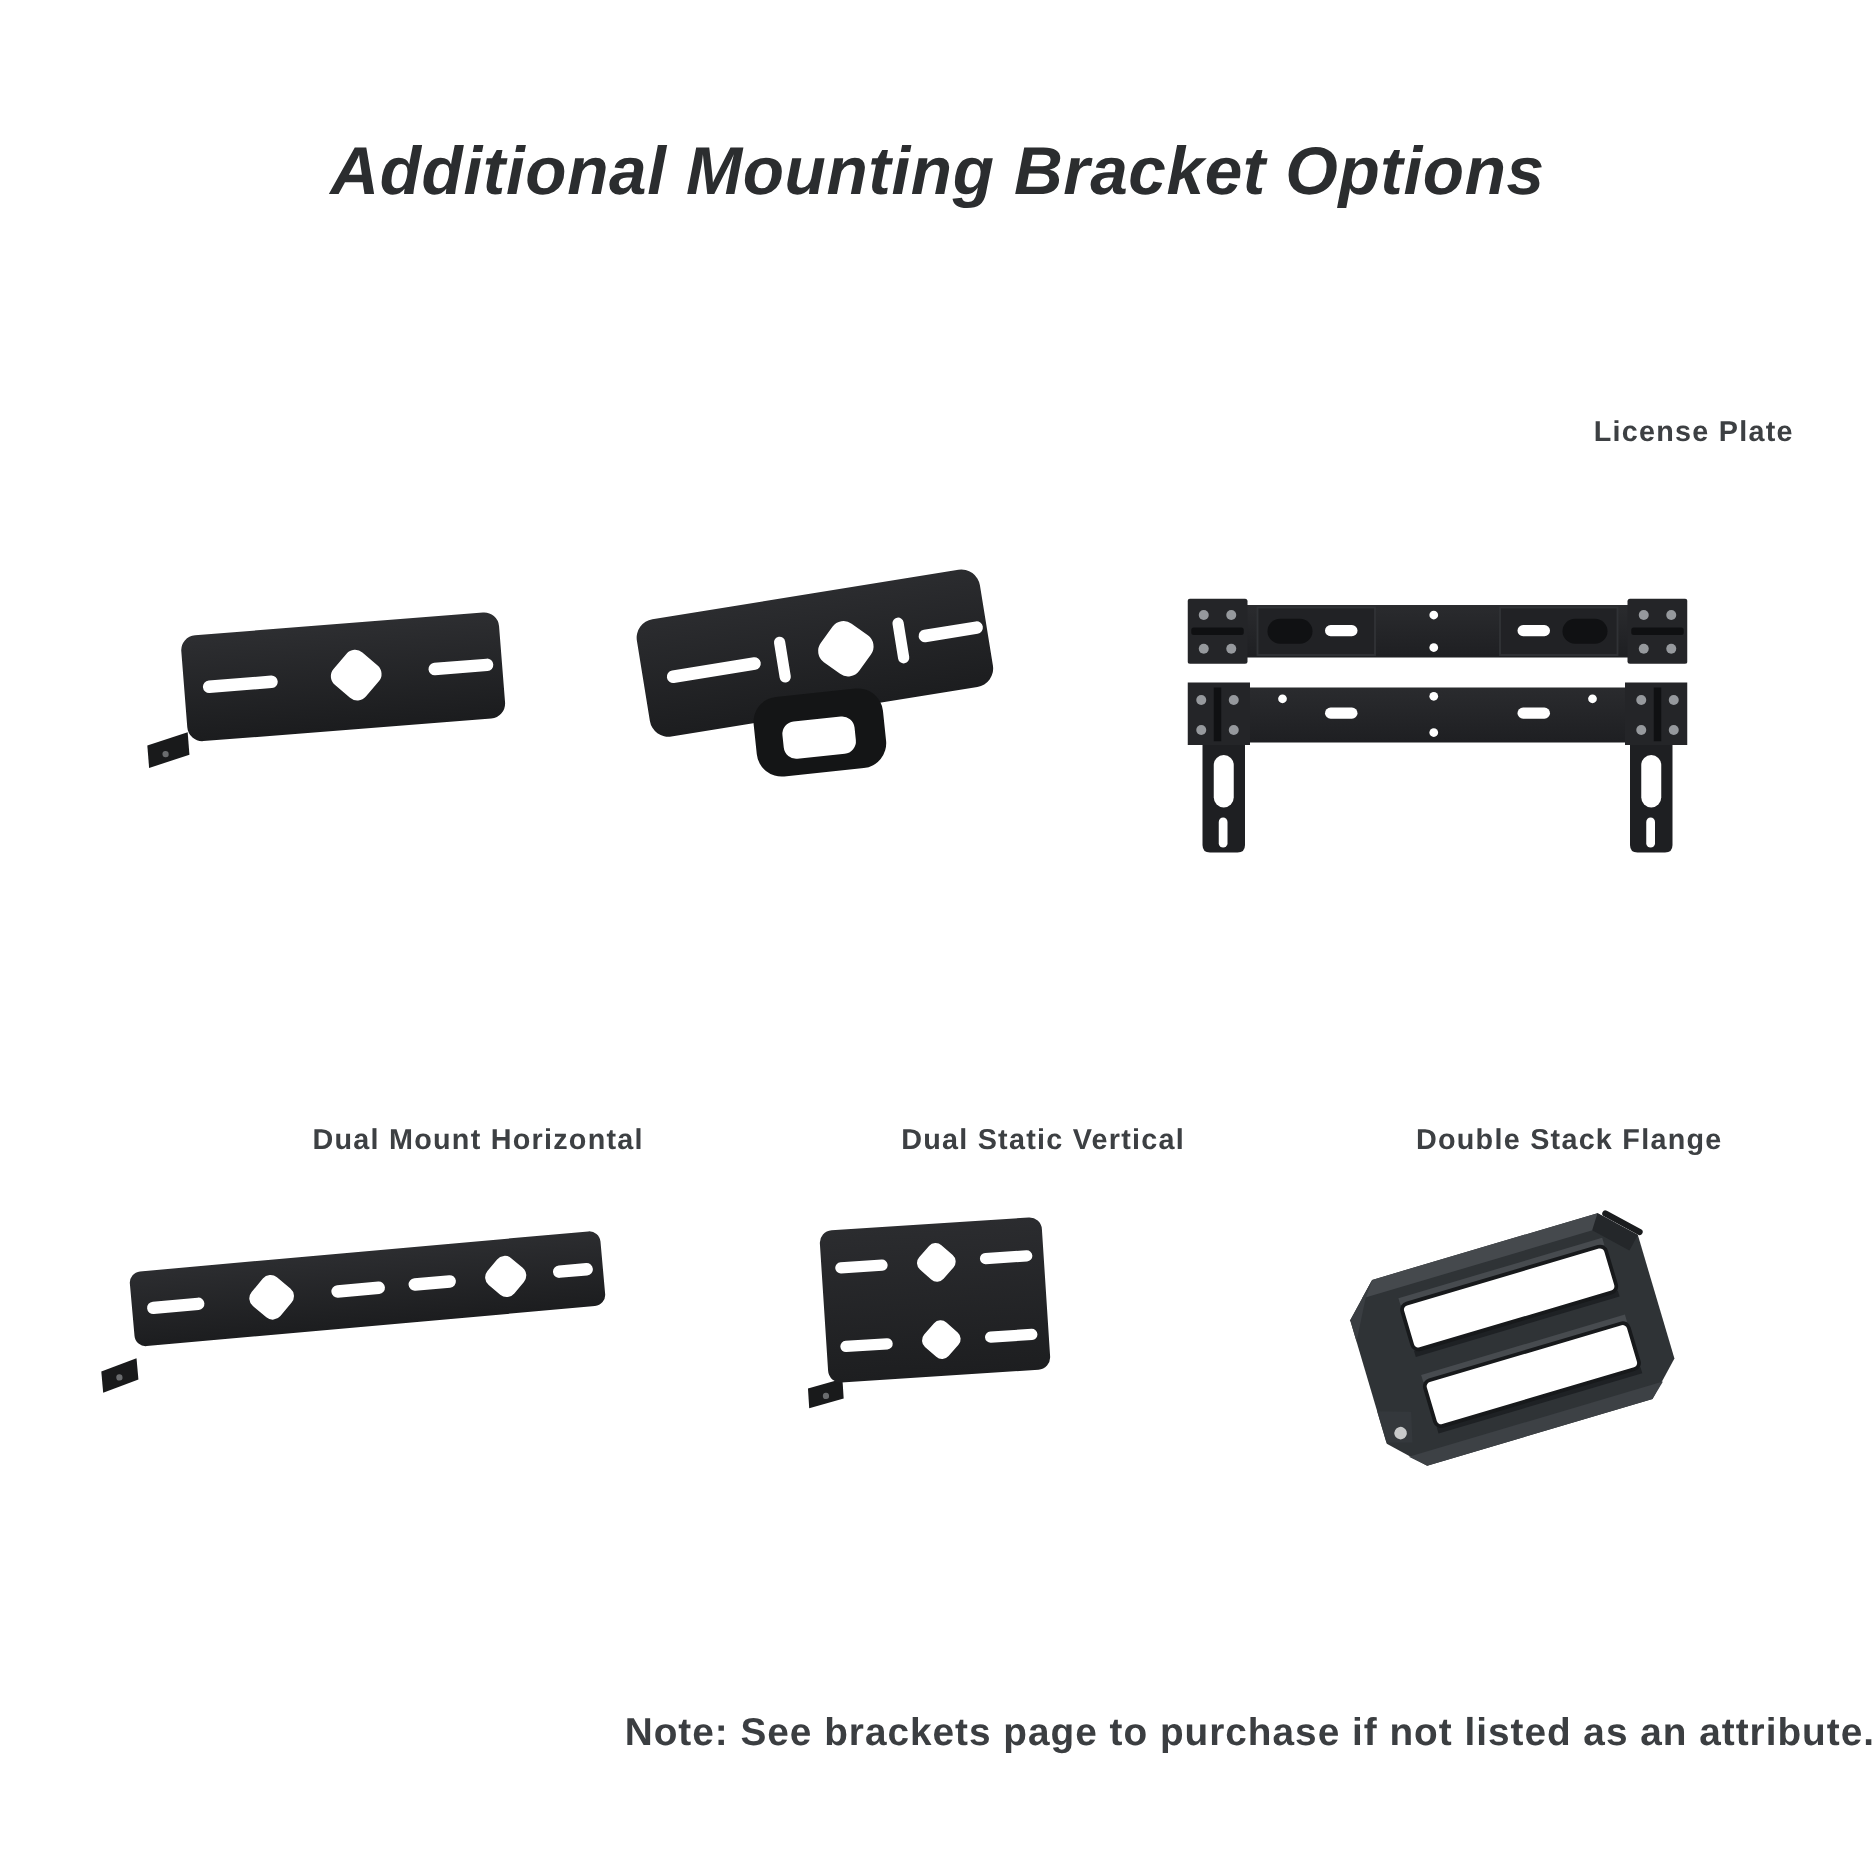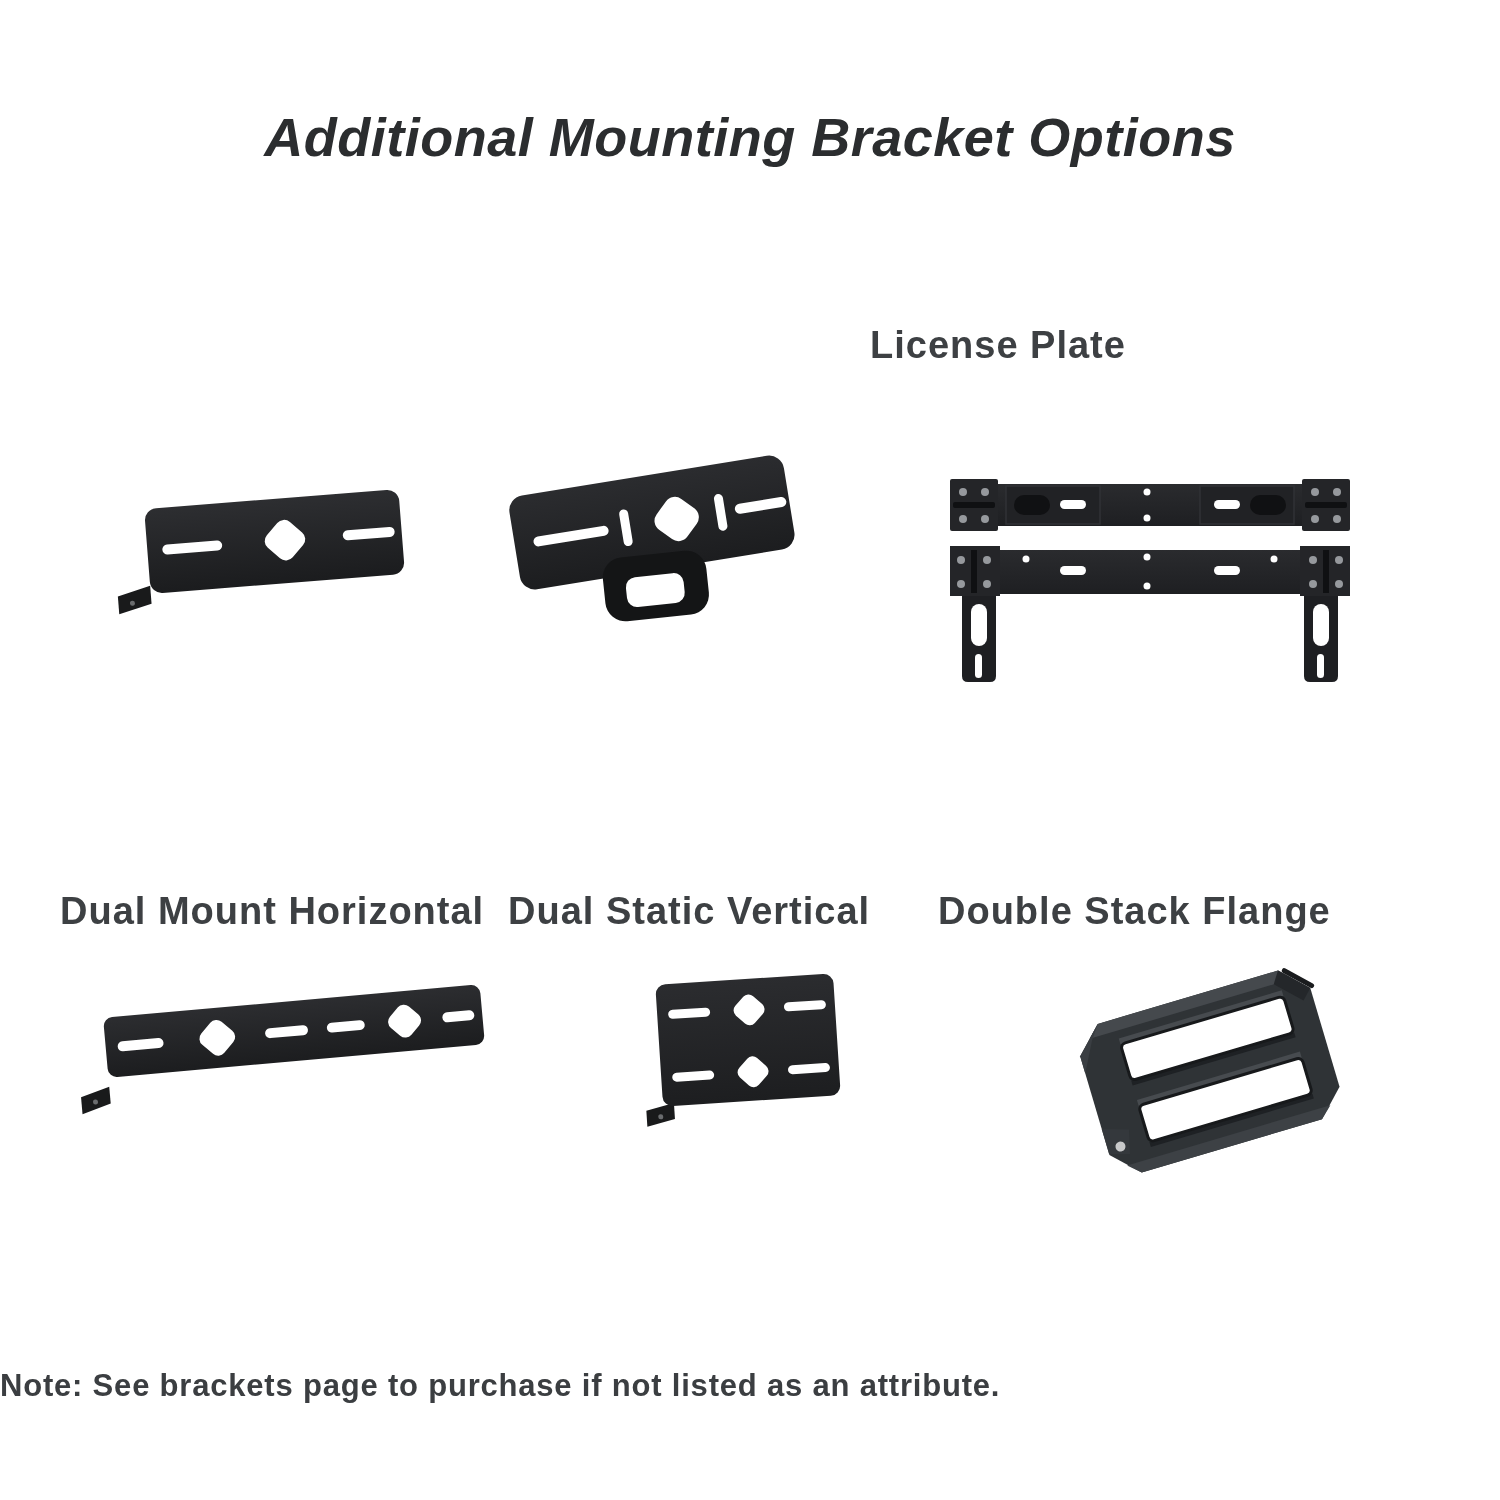--- a/index.html
+++ b/index.html
@@ -6,25 +6,25 @@
   .canvas {
     position:relative; width:1500px; height:1500px; background:#ffffff;
     font-family:"Liberation Sans", sans-serif; overflow:hidden;
   }
   .title {
     position:absolute; left:0; top:106px; width:1500px; text-align:center;
     font-size:54px; font-weight:700; font-style:italic; color:#2b2d2f;
     letter-spacing:0.5px;
   }
   .caption {
-    position:absolute; text-align:left; font-size:38px; font-weight:700;
+    position:absolute; text-align:right; font-size:23px; font-weight:700;
     color:#3d4043; letter-spacing:1px; line-height:55px; white-space:nowrap;
   }
   .note {
-    position:absolute; left:0; top:1368px; width:1500px; text-align:left;
+    position:absolute; left:0; top:1368px; width:1500px; text-align:right;
     font-size:31px; font-weight:700; color:#3b3e41; letter-spacing:0.8px;
   }
   svg.bracket { position:absolute; display:block; }
 </style>
 </head>
 <body>
 
 <div class="canvas">
 
   <div class="title">Additional Mounting Bracket Options</div>

